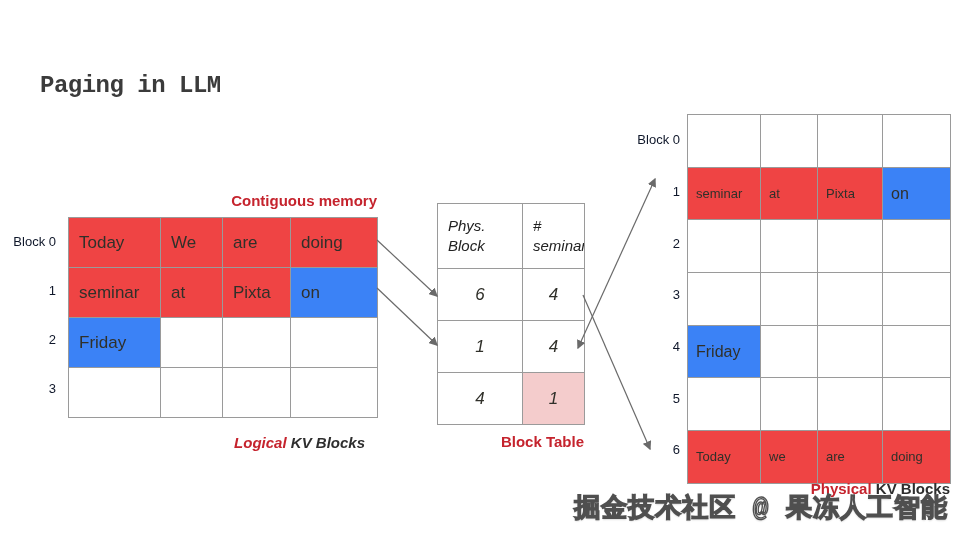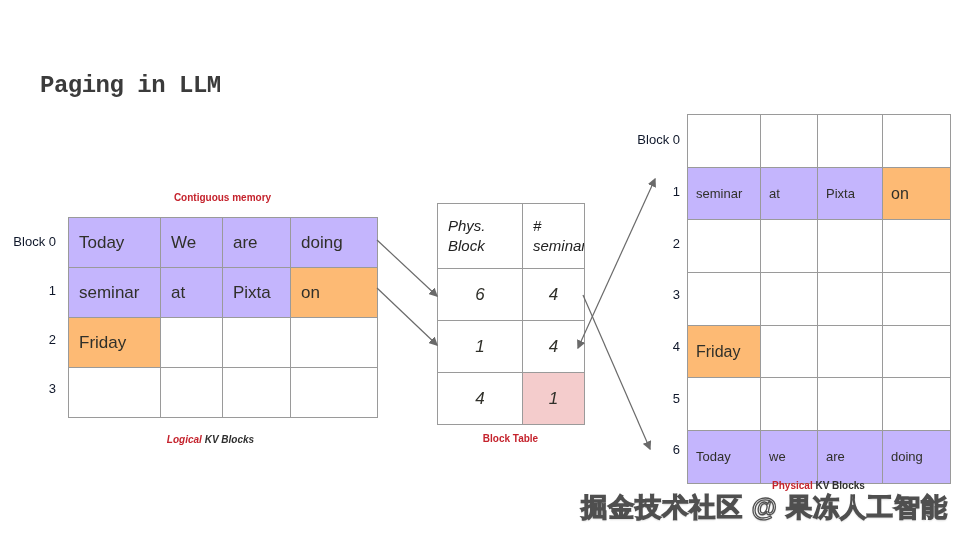--- a/index.html
+++ b/index.html
@@ -21,47 +21,48 @@
   #logical-table{left:68px;top:217px;width:309px;}
   #logical-table td{height:49px;}
   
   #block-table{left:437px;top:203px;width:147px;font-style:italic;}
   #block-table td.hdr{height:64px;font-size:15px;color:#222;line-height:1.35;white-space:normal;}
   #block-table td.num{height:51px;text-align:center;padding:0;font-size:17px;}
   
   #physical-table{left:687px;top:114px;width:263px;}
   #physical-table td{height:51.7px;font-size:13px;padding-left:8px;}
   #physical-table td.big{font-size:16px;}
-  .bg-yellow{background:#c4b5fd;}
-  .bg-green{background:#fdba74;}
+  .bg-yellow{background:#ef4444;}
+  .bg-green{background:#3b82f6;}
   .bg-pink{background:#f4cccc;}
   .bg-white{background:#ffffff;}
   
   .row-labels{position:absolute;color:#0f172a;}
   .row-labels .rl{display:flex;align-items:center;justify-content:flex-end;font-size:13px;}
   #logical-labels{left:0;top:217px;width:56px;}
   #logical-labels .rl{height:49px;}
   #physical-labels{left:624px;top:114px;width:56px;}
   #physical-labels .rl{height:51.7px;}
   
-  .caption{position:absolute;font-size:10px;font-weight:600;text-align:center;color:#2e2e2e;}
+  .caption{position:absolute;font-size:15px;font-weight:600;text-align:right;color:#2e2e2e;}
   .red{color:#c5232d;}
   #cap-contiguous{left:68px;top:192px;width:309px;}
   #cap-logical{left:56px;top:434px;width:309px;font-style:italic;}
   #cap-blocktable{left:437px;top:433px;width:147px;}
   #cap-physical{left:687px;top:480px;width:263px;}
   
   #arrows{position:absolute;left:0;top:0;width:960px;height:540px;pointer-events:none;}
   
   .watermark{
     position:absolute;right:12px;top:490px;
     font-size:26px;font-weight:bold;letter-spacing:1px;
     color:#ffffff;-webkit-text-stroke:1.3px #4f4f4f;
     text-shadow:0 1px 2px rgba(0,0,0,0.25);
     white-space:nowrap;
+    font-family:Liberation Mono, monospace;
   }
 </style>
 </head>
 <body>
 
 <h1 class="page-title">Paging in LLM</h1>
 
 <div class="caption red" id="cap-contiguous">Contiguous memory</div>
 
 <div class="row-labels" id="logical-labels">

